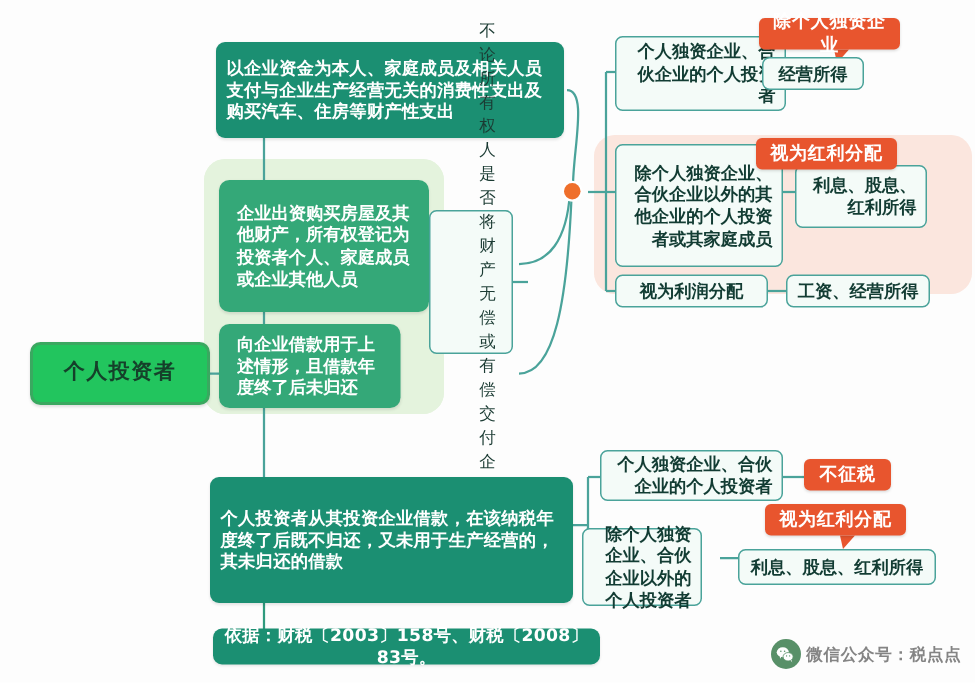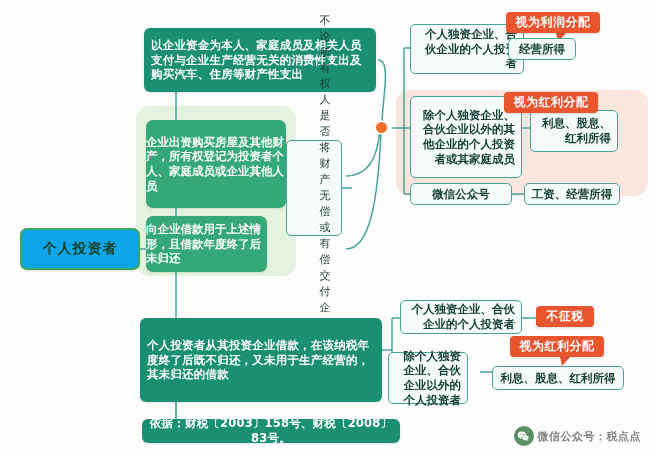--- a/index.html
+++ b/index.html
@@ -33,21 +33,21 @@
     align-items: center;
     justify-content: center;
     text-align: center;
     line-height: 1.28;
     white-space: pre-line;
     word-break: break-all;
   }
 
   
   .root {
-    background: #0ea5e9;
+    background: #22c55e;
     border: 2px solid #3aa860;
     border-radius: 7px;
     color: #15402a;
     font-weight: bold;
     font-size: 14px;
     letter-spacing: 1px;
     box-shadow: 0 1px 2px rgba(0,0,0,0.12);
   }
 
   
@@ -65,21 +65,21 @@
   }
   .green-solid.center { text-align: center; justify-content: center; }
 
   
   .green-mid {
     background: #34a878;
     color: #ffffff;
     border-radius: 7px;
     font-weight: bold;
     font-size: 11.5px;
-    padding: 4px 0;
+    padding: 4px 12px;
     text-align: left;
     justify-content: flex-start;
     box-shadow: 0 1px 2px rgba(0,0,0,0.10);
   }
 
   
   .outline-teal {
     background: #f4fbf8;
     border: 1.6px solid #4aa39a;
     border-radius: 5px;
@@ -250,29 +250,29 @@
   <div class="node green-mid" style="left:146px; top:216px; width:121px; height:56px;">向企业借款用于上述情形，且借款年度终了后未归还</div>
 
   <div class="node outline-teal plain" style="left:286px; top:140px; width:56px; height:96px; font-size:11px; line-height:1.45;">不论所有权人是否将财产无偿或有偿交付企业使用</div>
 
   <div class="dot" style="left:376px; top:122px;"></div>
 
   <div class="node outline-teal left" style="left:410px; top:24px; width:114px; height:50px;">个人独资企业、合伙企业的个人投资者</div>
 
   <div class="node outline-teal left" style="left:410px; top:96px; width:112px; height:82px;">除个人独资企业、合伙企业以外的其他企业的个人投资者或其家庭成员</div>
 
-  <div class="node outline-teal" style="left:410px; top:183px; width:102px; height:22px;">微信公众号</div>
+  <div class="node outline-teal" style="left:410px; top:183px; width:102px; height:22px;">视为利润分配</div>
 
   <div class="node outline-teal" style="left:508px; top:38px; width:68px; height:22px;">经营所得</div>
 
   <div class="node outline-teal left" style="left:530px; top:110px; width:88px; height:42px;">利息、股息、红利所得</div>
 
   <div class="node outline-teal" style="left:524px; top:183px; width:96px; height:22px;">工资、经营所得</div>
 
-  <div class="node orange" style="left:506px; top:12px; width:94px; height:21px;">视为利润分配</div>
+  <div class="node orange" style="left:506px; top:12px; width:94px; height:21px;">除个人独资企业</div>
 
   <div class="node orange" style="left:504px; top:92px; width:94px; height:21px;">视为红利分配</div>
 
   <div class="node green-solid" style="left:140px; top:318px; width:242px; height:84px;">个人投资者从其投资企业借款，在该纳税年度终了后既不归还，又未用于生产经营的，其未归还的借款</div>
 
   <div class="node outline-teal left" style="left:400px; top:300px; width:122px; height:34px;">个人独资企业、合伙企业的个人投资者</div>
 
   <div class="node outline-teal left" style="left:388px; top:352px; width:80px; height:52px;">除个人独资企业、合伙企业以外的个人投资者</div>
 
   <div class="node orange" style="left:536px; top:306px; width:58px; height:21px;">不征税</div>

